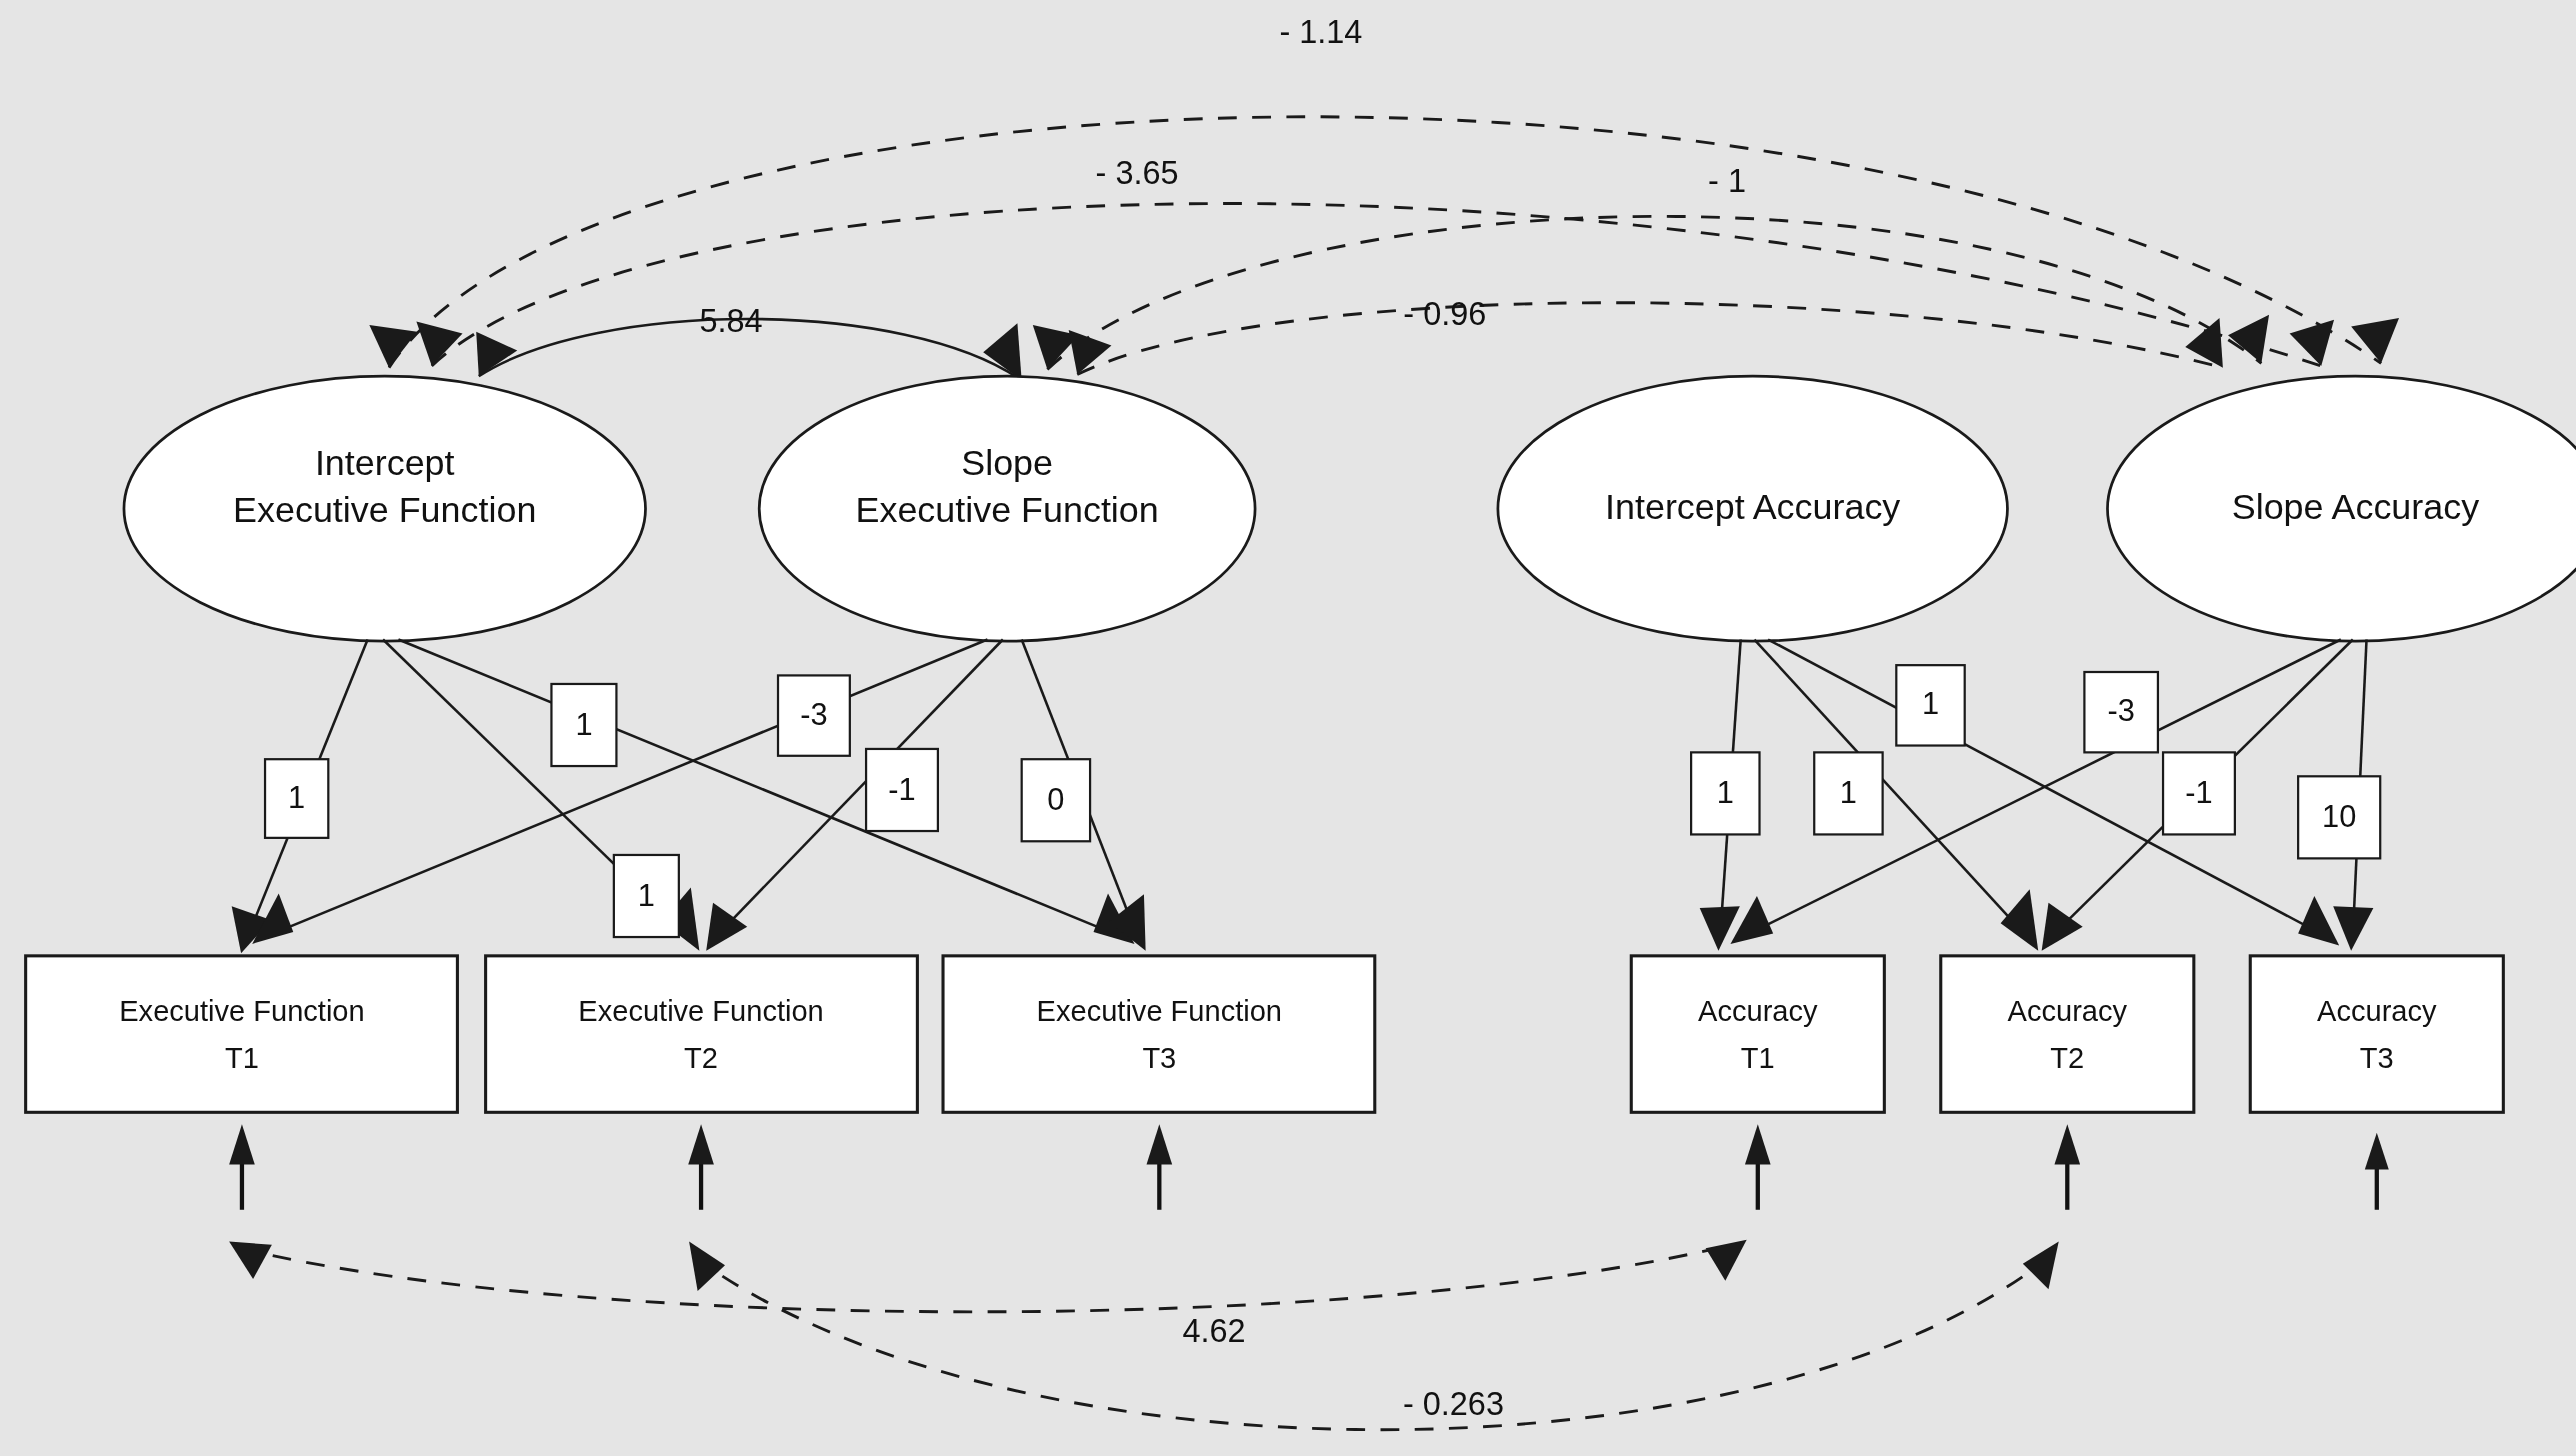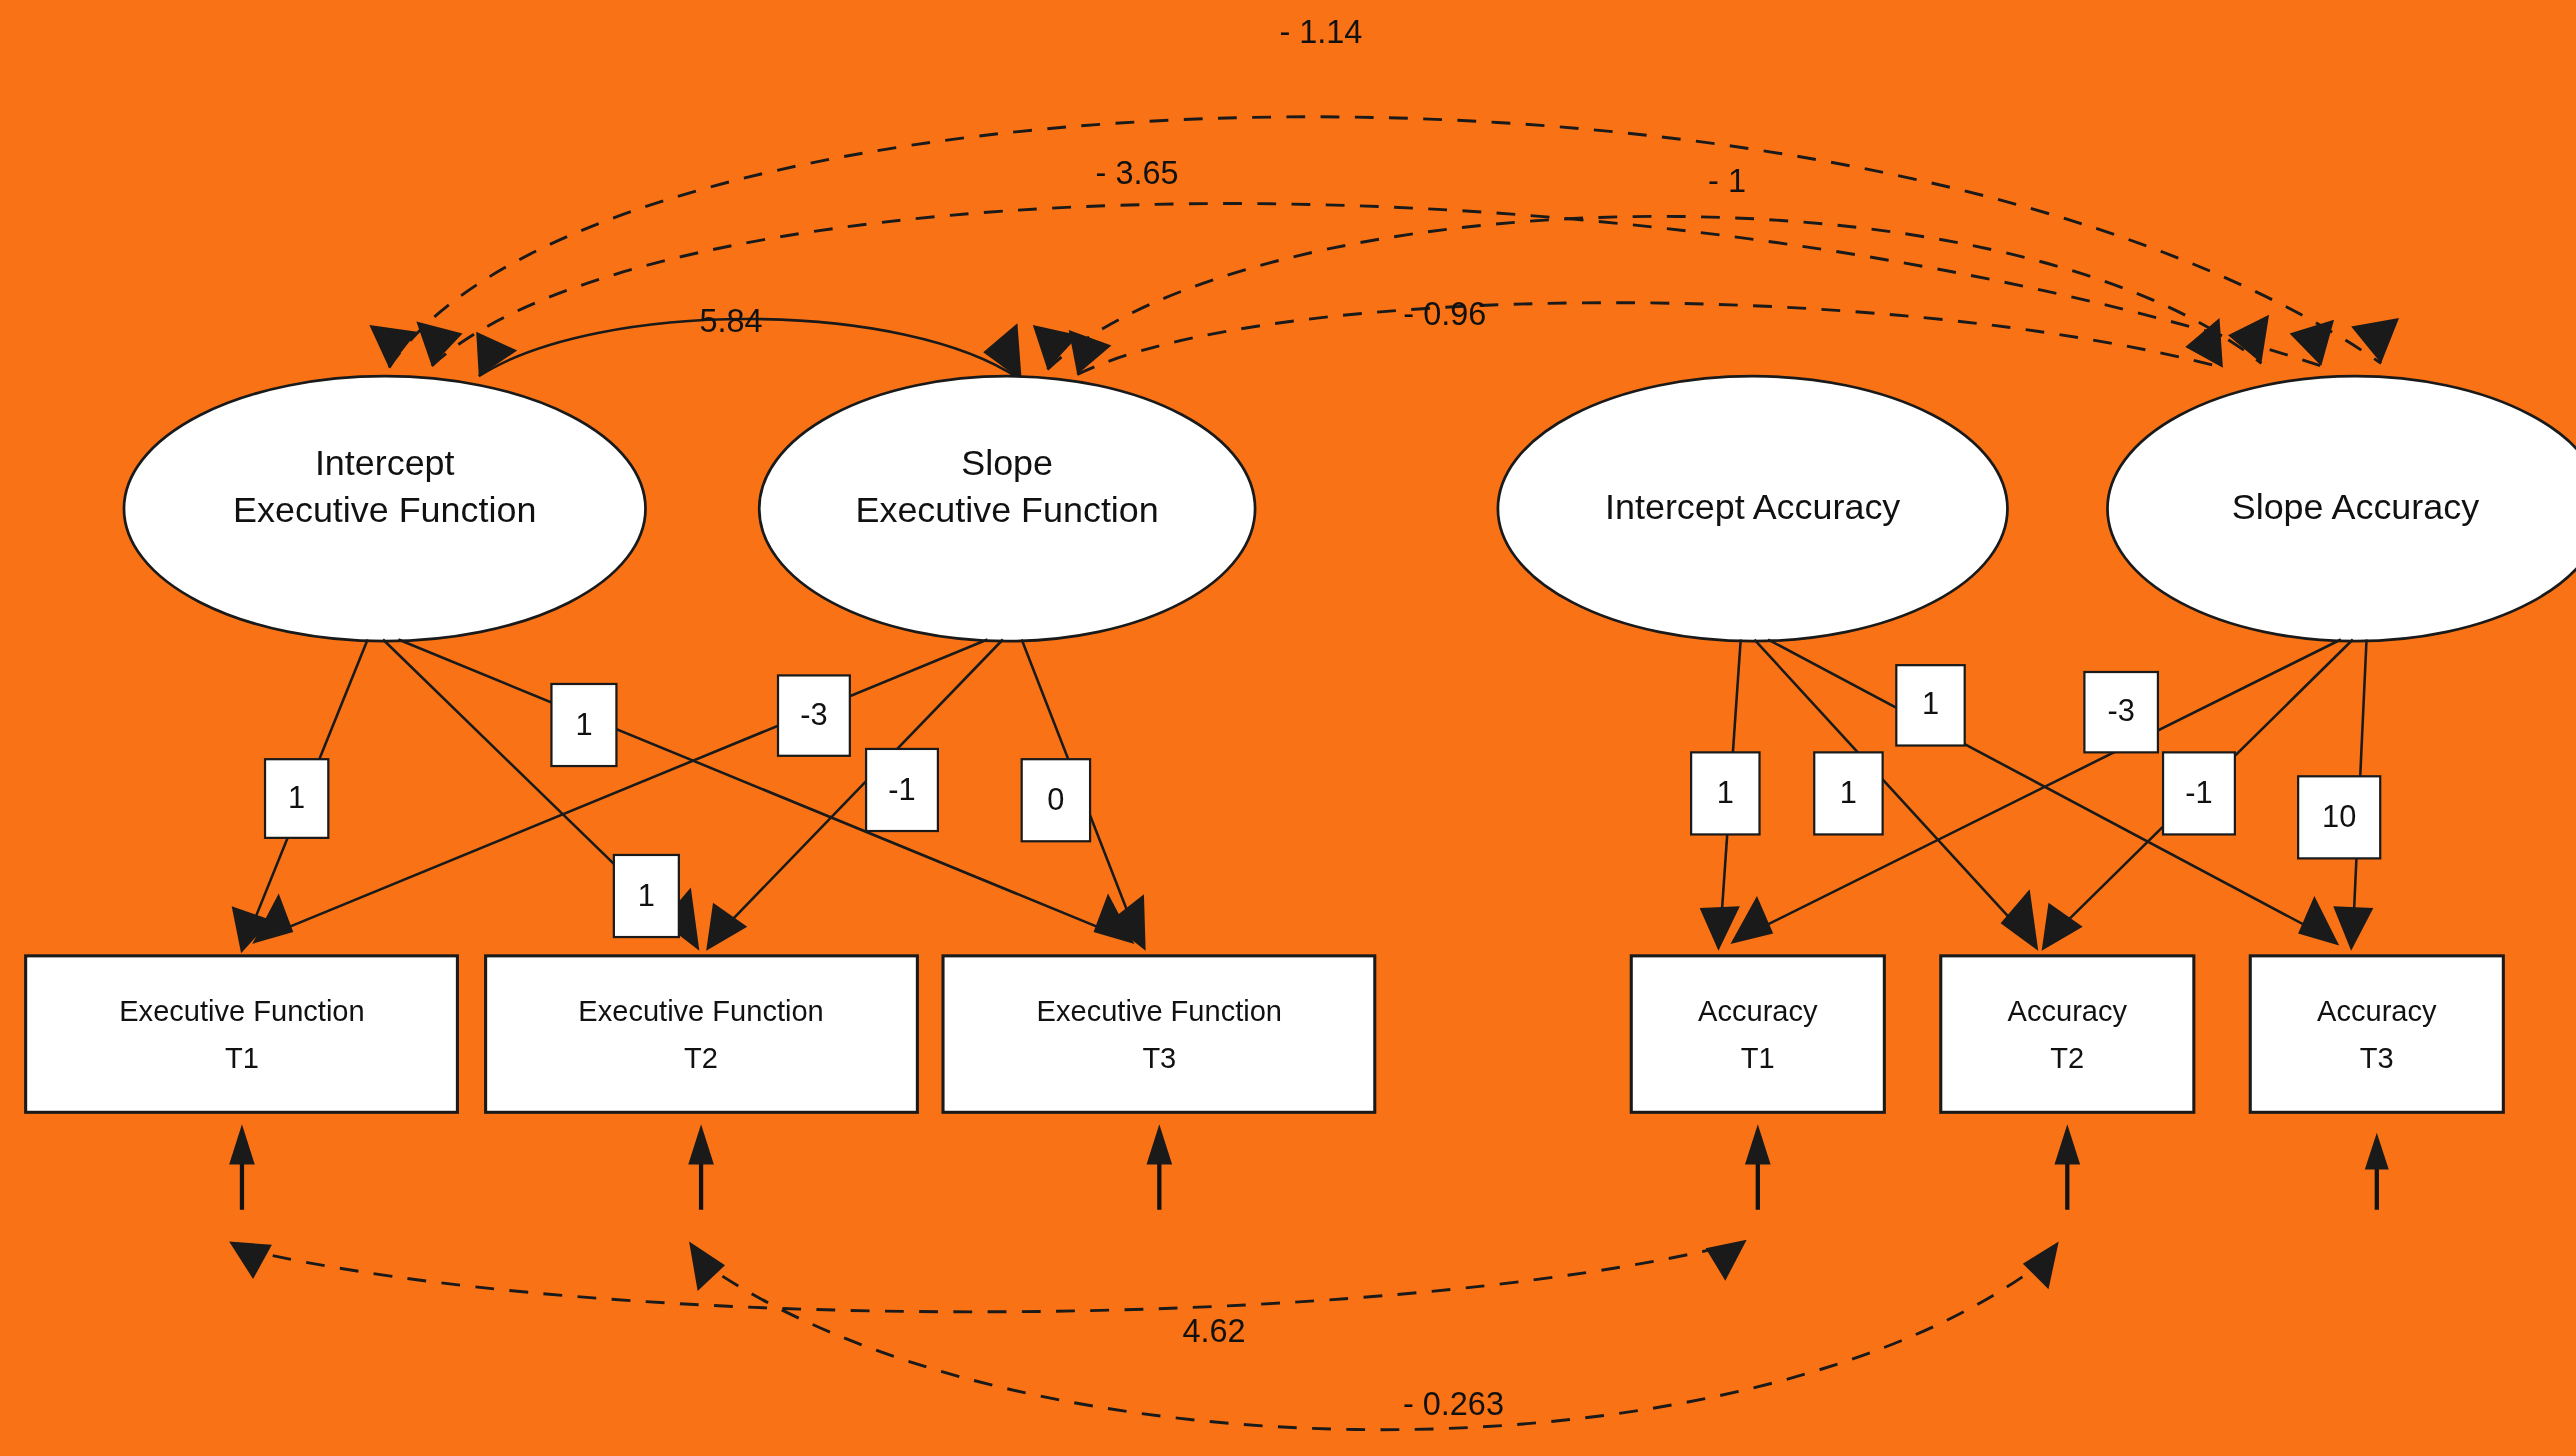--- a/index.html
+++ b/index.html
@@ -11,21 +11,21 @@
   body {
     font-family: "Liberation Sans", sans-serif;
     width: 2576px;
     height: 1456px;
     overflow: hidden;
   }
   #diagram-root {
     position: relative;
     width: 2576px;
     height: 1456px;
-    background: #f97316;
+    background: #e5e5e5;
   }
   svg#sem-canvas {
     display: block;
     width: 2576px;
     height: 1456px;
   }
   .node-shape {
     fill: #ffffff;
     stroke: #1a1a1a;
     stroke-width: 3.2;

